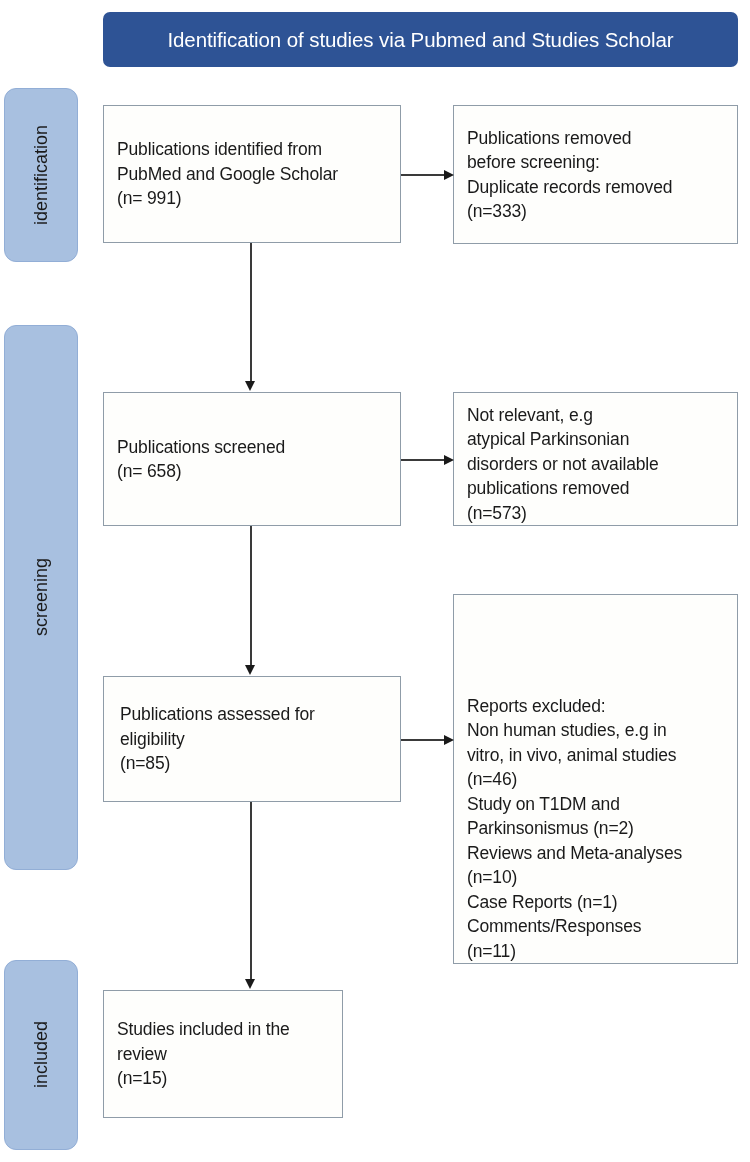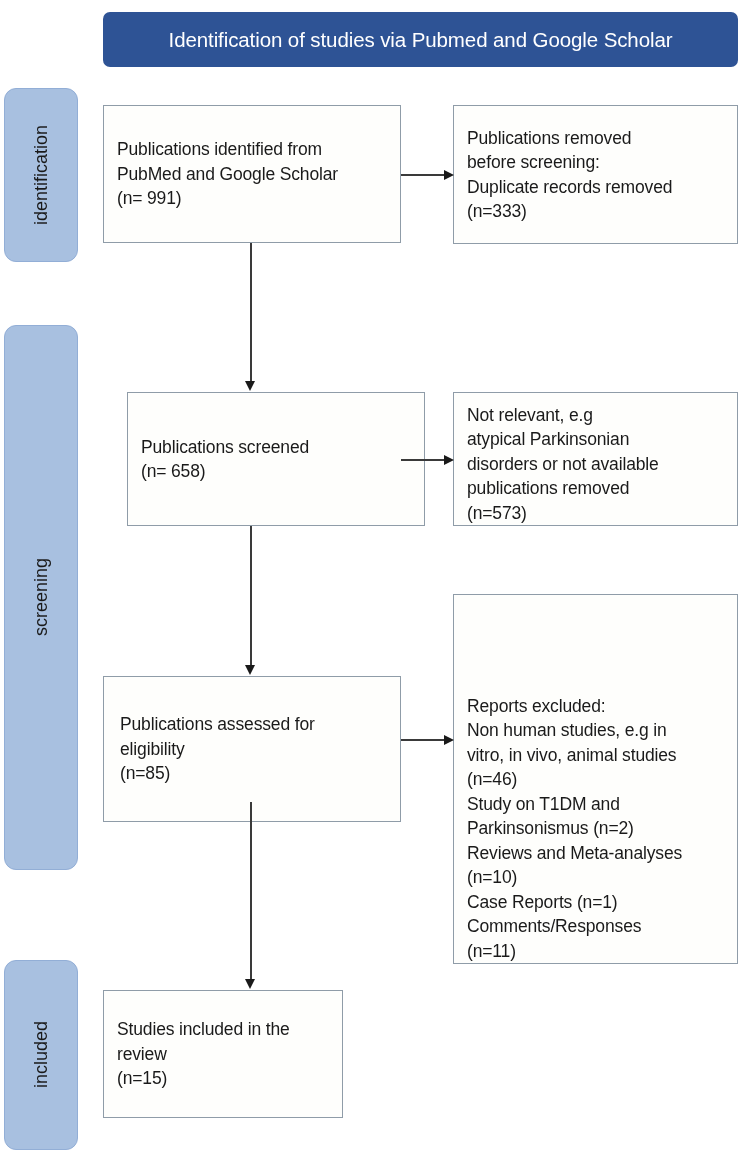--- a/index.html
+++ b/index.html
@@ -78,23 +78,23 @@
   .box-text {
     font-size: 17.5px;
     line-height: 1.40;
     white-space: pre-line;
     letter-spacing: -0.15px;
   }
   .box-top     { box-sizing: border-box; align-items: flex-end; padding-top: 5px; }
 
   .box-identified   { left: 103px; top: 105px; width: 298px; height: 138px; align-items: center; }
   .box-removed      { left: 453px; top: 105px; width: 285px; height: 139px; }
-  .box-screened     { left: 103px; top: 392px; width: 298px; height: 134px; margin-left: 24px; }
+  .box-screened     { left: 103px; top: 392px; width: 298px; height: 134px; }
   .box-notrelevant  { left: 453px; top: 392px; width: 285px; height: 134px; }
-  .box-eligibility  { left: 103px; top: 676px; width: 298px; height: 146px; padding-left: 16px; }
+  .box-eligibility  { left: 103px; top: 676px; width: 298px; height: 126px; padding-left: 16px; }
   .box-excluded     { left: 453px; top: 594px; width: 285px; height: 370px; }
   .box-included     { left: 103px; top: 990px; width: 240px; height: 128px; }
 
   
   .vline {
     position: absolute;
     width: 1.6px;
     background: #3a3a3a;
   }
   .hline {
@@ -130,21 +130,21 @@
   .ah2{ left: 444px; top: 454.5px; }
   .h3 { left: 401px; top: 739px; width: 45px; }
   .ah3{ left: 444px; top: 734.5px; }
 </style>
 </head>
 <body>
 
 <div id="page">
 
   <div class="banner">
-    <span class="banner-text">Identification of studies via Pubmed and Google Scholar</span>
+    <span class="banner-text">Identification of studies via Pubmed and Studies Scholar</span>
   </div>
 
   <div class="pill pill-identification">
     <span class="pill-label">identification</span>
   </div>
   <div class="pill pill-screening">
     <span class="pill-label">screening</span>
   </div>
   <div class="pill pill-included">
     <span class="pill-label">included</span>

